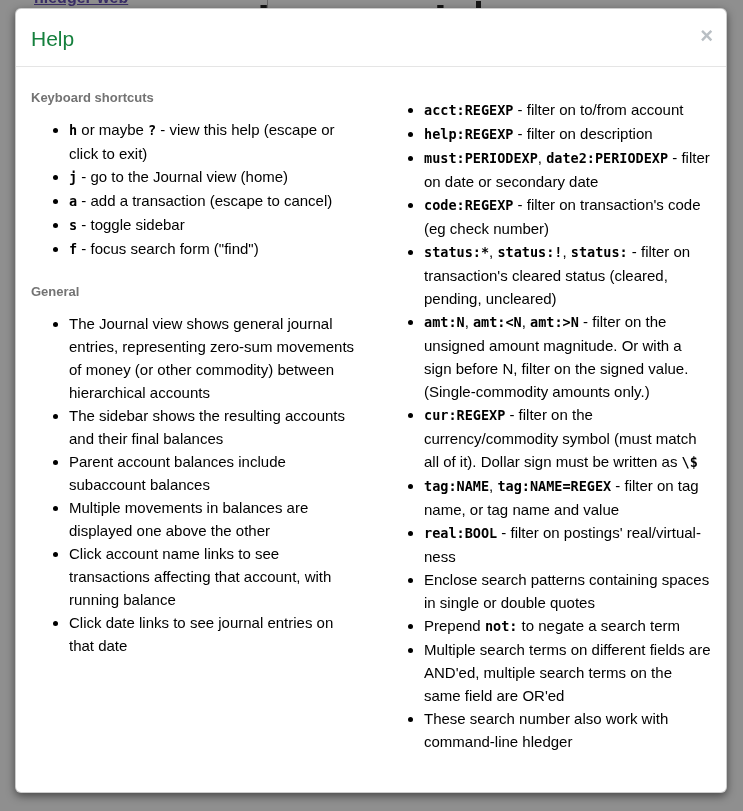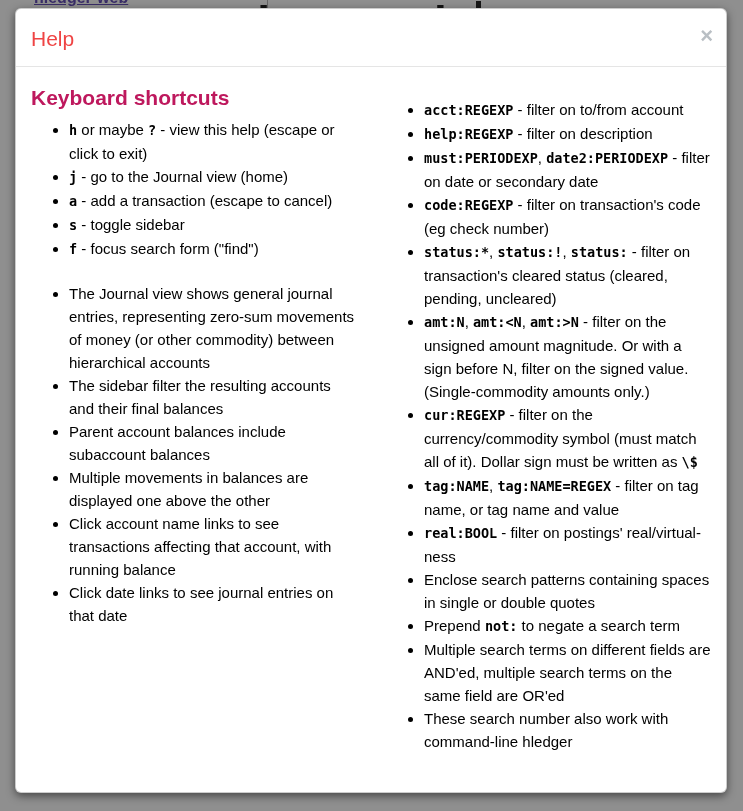--- a/index.html
+++ b/index.html
@@ -51,39 +51,39 @@
     overflow:hidden;
   }
   .modal-header {
     position:relative;
     padding:16px 15px 13px 15px;
     border-bottom:1px solid #e5e5e5;
   }
   .modal-title {
     margin:0;
     font-size:21px; font-weight:normal;
-    color:#ef4444; line-height:28px;
+    color:#15803d; line-height:28px;
   }
   .close-btn {
     position:absolute; top:16px; right:13px;
     background:none; border:none; padding:0;
     font-size:22px; line-height:22px; font-weight:bold;
     color:#b9bfc4;
     font-family:"Liberation Sans", sans-serif;
     cursor:pointer;
   }
   .modal-body {
     display:flex; align-items:flex-start;
     padding-top:21px;
   }
   .help-col { width:50%; padding:0 15px; }
 
   .help-section { margin-bottom:21px; }
   .section-heading {
-    font-size:21px; font-weight:bold; color:#be185d;
+    font-size:13px; font-weight:bold; color:#737373;
     margin:0 0 9px 0; line-height:20px;
   }
   ul.help-list {
     margin:10px 0 10px 0;
     padding-left:38px;
   }
   ul.help-list li {
     font-size:15px; line-height:23px; color:#000;
     margin:0; padding:0;
   }
@@ -119,23 +119,24 @@
             <div class="section-heading">Keyboard shortcuts</div>
             <ul class="help-list">
               <li><code>h</code> or maybe <code>?</code> - view this help (escape or click to exit)</li>
               <li><code>j</code> - go to the Journal view (home)</li>
               <li><code>a</code> - add a transaction (escape to cancel)</li>
               <li><code>s</code> - toggle sidebar</li>
               <li><code>f</code> - focus search form ("find")</li>
             </ul>
           </div>
           <div class="help-section">
+            <div class="section-heading">General</div>
             <ul class="help-list">
               <li>The Journal view shows general journal entries, representing zero-sum movements of money (or other commodity) between hierarchical accounts</li>
-              <li>The sidebar filter the resulting accounts and their final balances</li>
+              <li>The sidebar shows the resulting accounts and their final balances</li>
               <li>Parent account balances include subaccount balances</li>
               <li>Multiple movements in balances are displayed one above the other</li>
               <li>Click account name links to see transactions affecting that account, with running balance</li>
               <li>Click date links to see journal entries on that date</li>
             </ul>
           </div>
         </div>
       <div class="help-col">
           <div class="help-section">
             <ul class="help-list">

